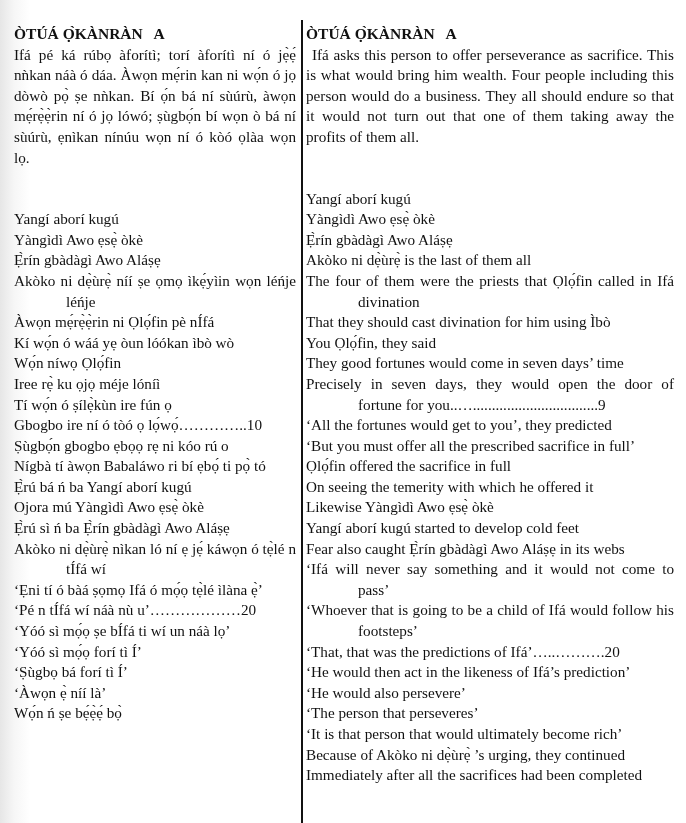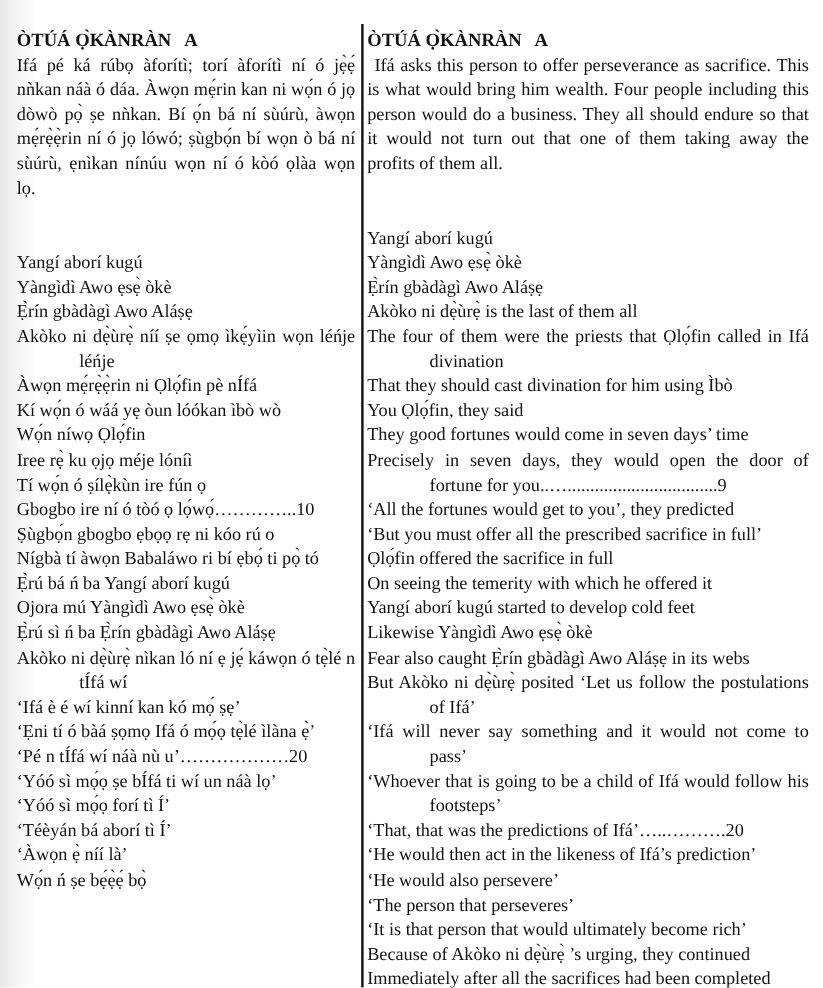--- a/index.html
+++ b/index.html
@@ -90,26 +90,25 @@
       <li>Wọ́n níwọ Ọlọ́fin</li>
       <li>Iree rẹ̀ ku ọjọ méje lóníì</li>
       <li>Tí wọ́n ó ṣílẹ̀kùn ire fún ọ</li>
       <li class="nowrap">Gbogbo ire ní ó tòó ọ lọ́wọ́…………..10</li>
       <li>Ṣùgbọ́n gbogbo ẹbọọ rẹ ni kóo rú o</li>
       <li class="nowrap">Nígbà tí àwọn Babaláwo ri bí ẹbọ́ ti pọ̀ tó</li>
       <li>Ẹ̀rú bá ń ba Yangí aborí kugú</li>
       <li>Ojora mú Yàngìdì Awo ẹsẹ̀ òkè</li>
       <li>Ẹ̀rú sì ń ba Ẹ̀rín gbàdàgì Awo Aláṣẹ</li>
       <li>Akòko ni dẹ̀ùrẹ̀ nìkan ló ní ẹ jẹ́ káwọn ó tẹ̀lé n tÍfá wí</li>
-      <li>‘Ifá è é wí kinní kan kó mọ́ ṣẹ’</li>
       <li class="nowrap">‘Ẹni tí ó bàá ṣọmọ Ifá ó mọ́ọ  tẹ̀lé ìlàna ẹ̀’</li>
       <li class="nowrap">‘Pé n tÍfá wí náà nù u’………………20</li>
       <li>‘Yóó sì mọ́ọ  ṣe bÍfá ti wí un náà lọ’</li>
       <li>‘Yóó sì mọ́ọ  forí tì Í’</li>
-      <li>‘Téèyán bá aborí tì Í’</li>
+      <li>‘Ṣùgbọ bá forí tì Í’</li>
       <li>‘Àwọn ẹ̀ níí là’</li>
       <li>Wọ́n ń ṣe bẹ́ẹ̀ẹ́ bọ̀</li>
     </ul>
   </div>
 
   <div class="divider"></div>
 
   <div class="col col-right">
     <div class="heading">ÒTÚÁ Ọ̀KÀNRÀN   A</div>
     <p class="para para-indent">Ifá asks this person to offer perseverance as sacrifice. This is what would bring him wealth. Four people including this person would do a business. They all should endure so that it would not turn out that one of them taking away the profits of them all.</p>
@@ -121,24 +120,23 @@
       <li>Akòko ni dẹ̀ùrẹ̀ is the last of them all</li>
       <li>The four of them were the priests that Ọlọ́fin called in Ifá divination</li>
       <li>That they should cast divination for him using Ìbò</li>
       <li>You Ọlọ́fin, they said</li>
       <li>They good fortunes would come in seven days’ time</li>
       <li>Precisely in seven days, they would open the door of fortune for you..….................................9</li>
       <li>‘All the fortunes would get to you’, they predicted</li>
       <li>‘But you must offer all the prescribed sacrifice in full’</li>
       <li>Ọlọ́fin offered the sacrifice in full</li>
       <li>On seeing the temerity with which he offered it</li>
+      <li>Likewise Yàngìdì Awo ẹsẹ̀ òkè</li>
       <li>Yangí aborí kugú started to develop cold feet</li>
-      <li>Likewise Yàngìdì Awo ẹsẹ̀ òkè</li>
       <li class="nowrap">Fear also caught Ẹ̀rín gbàdàgì Awo Aláṣẹ in its webs</li>
-      <li>But Akòko ni dẹ̀ùrẹ̀ posited ‘Let us follow the postulations of Ifá’</li>
       <li>‘Ifá will never say something and it would not come to pass’</li>
       <li>‘Whoever that is going to be a child of Ifá would follow his footsteps’</li>
       <li>‘That, that was the predictions of Ifá’…..……….20</li>
       <li class="nowrap">‘He would then act in the likeness of Ifá’s prediction’</li>
       <li>‘He would also persevere’</li>
       <li>‘The person that perseveres’</li>
       <li class="nowrap">‘It is that person that would ultimately become rich’</li>
       <li>Because of Akòko ni dẹ̀ùrẹ̀ ’s urging, they continued</li>
       <li>Immediately after all the sacrifices had been completed</li>
     </ul>

